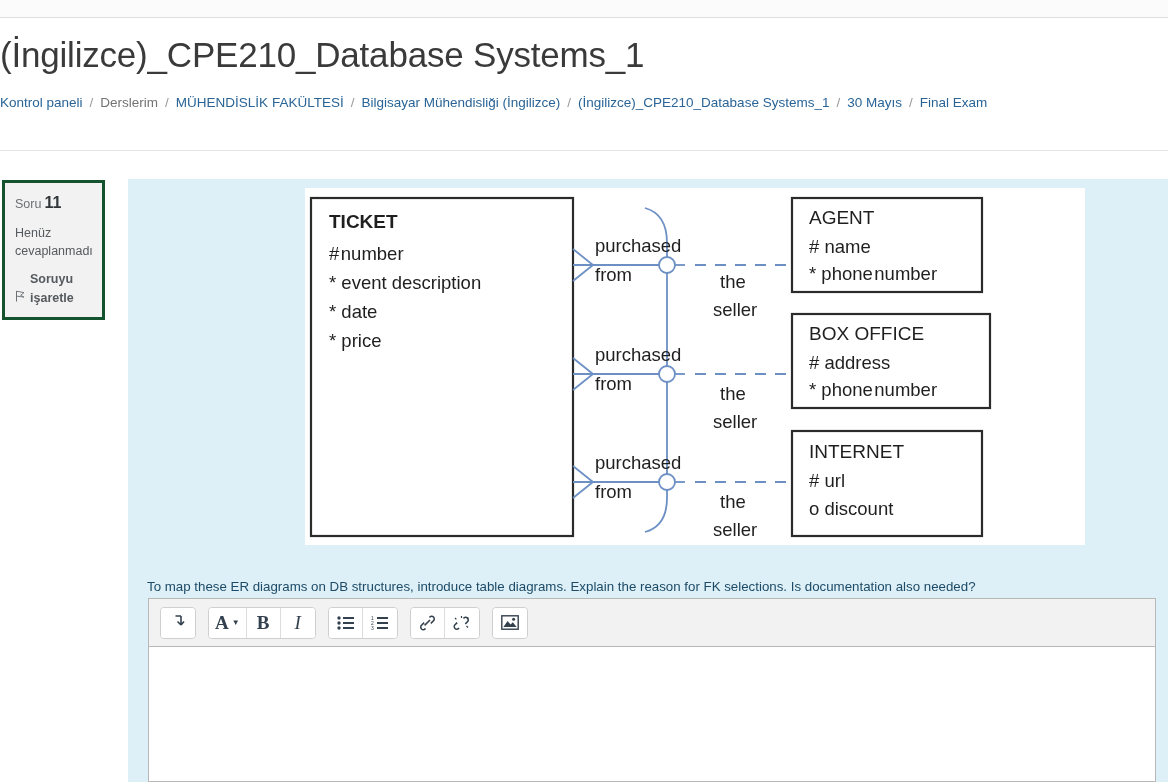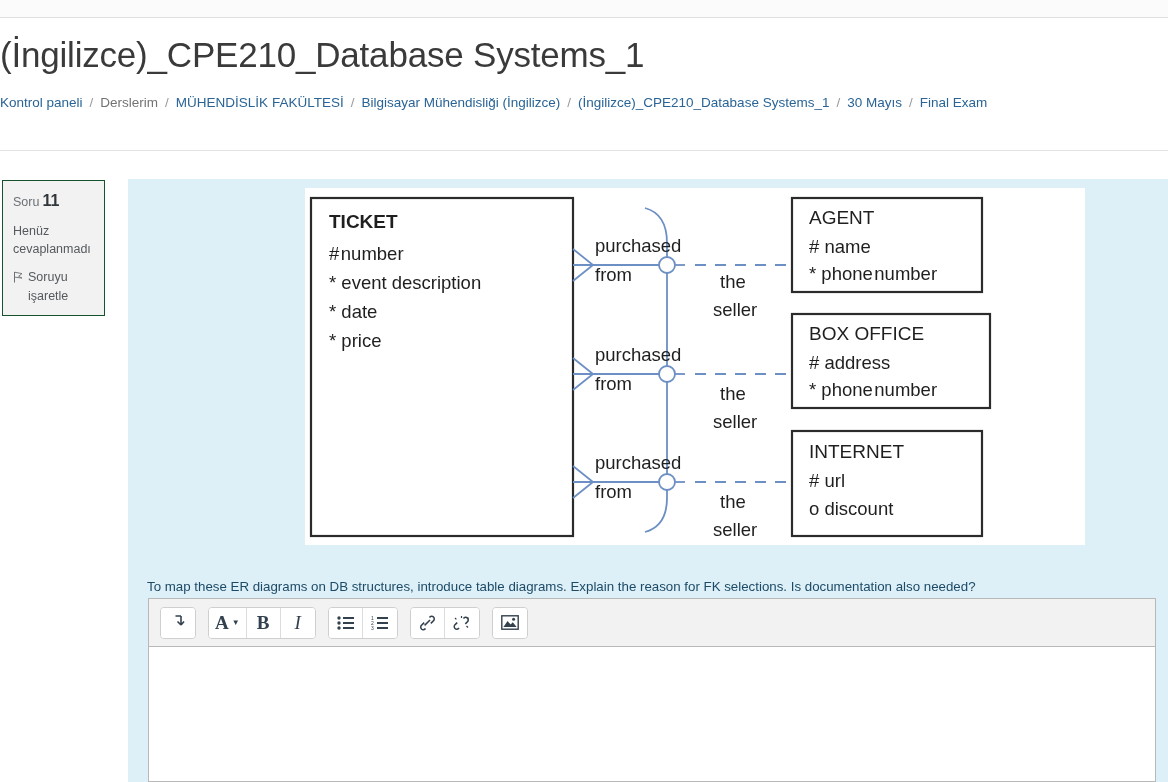--- a/index.html
+++ b/index.html
@@ -49,34 +49,34 @@
     position: absolute; left: 0; top: 150px;
     width: 1168px; height: 1px;
     background: #e3e3e3;
   }
 
   
   #qinfo {
     position: absolute; left: 2px; top: 180px;
     width: 103px;
     background: #f2f2f2;
-    border: 1px solid #14532d;
+    border: 3px solid #14532d;
     padding: 8px 8px 10px 10px;
     font-size: 12.5px;
     color: #555a5e;
     line-height: 1.45;
   }
   #qinfo .row { margin-bottom: 10px; }
   #qinfo .row:last-child { margin-bottom: 0; }
   #qinfo .qno-label { font-size: 12.5px; color: #6b7175; }
   #qinfo .qno-num {
     font-size: 16px; font-weight: bold; color: #31363a;
     margin-left: 3px;
   }
-  #qinfo .flagrow { display: flex; align-items: flex-start; gap: 4px; }
+  #qinfo .flagrow { display: flex; align-items: flex-end; gap: 4px; font-weight: bold; }
   #qinfo .flagrow .txt { line-height: 1.45; }
 
   
   #content-panel {
     position: absolute; left: 128px; top: 179px;
     width: 1040px; height: 603px;
     background: #ddf0f7;
   }
 
   

